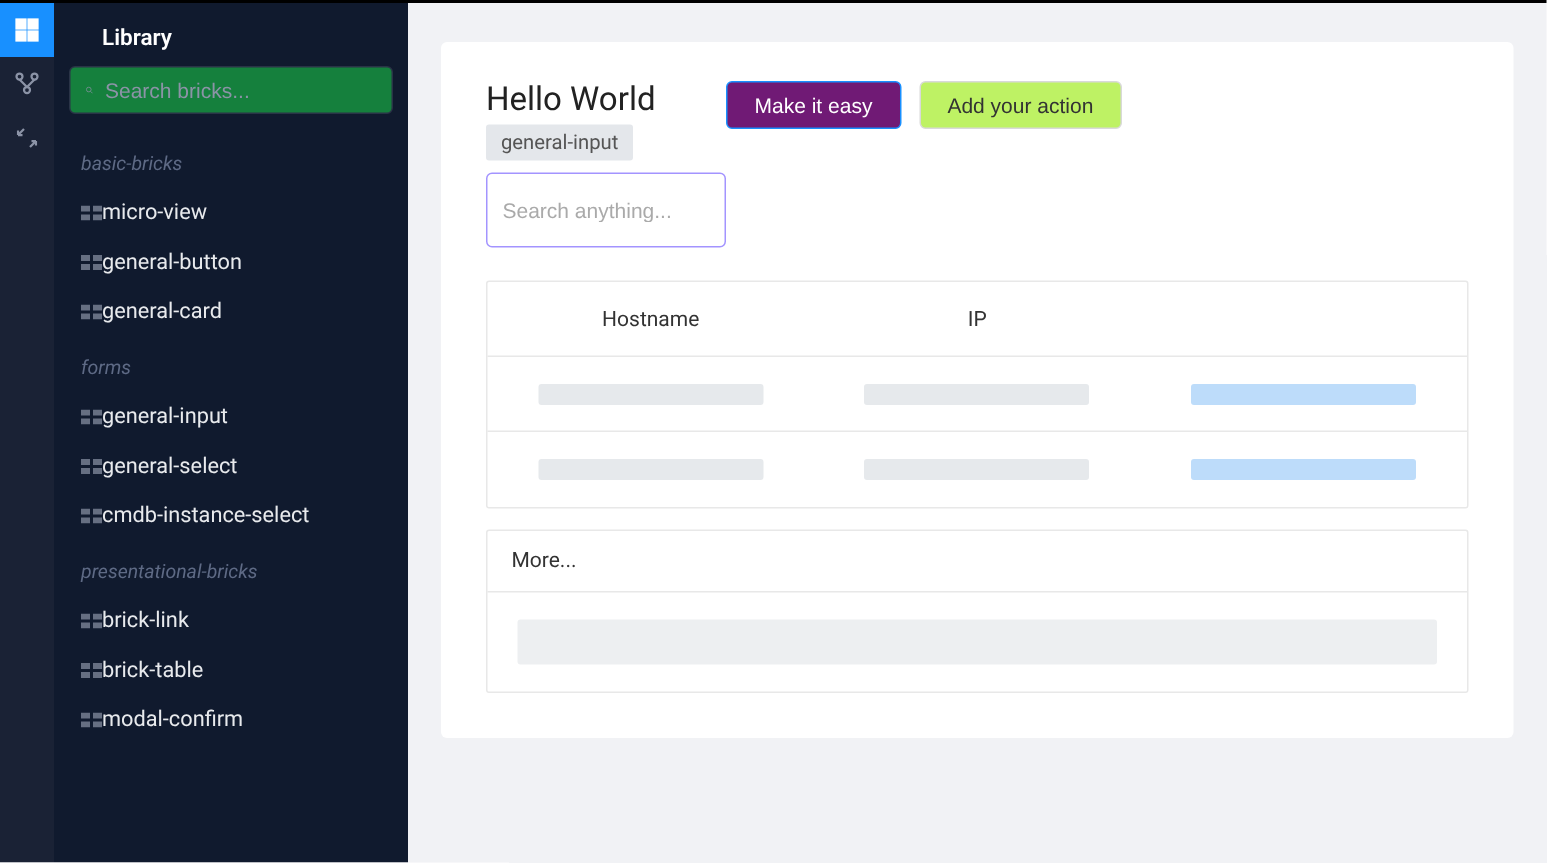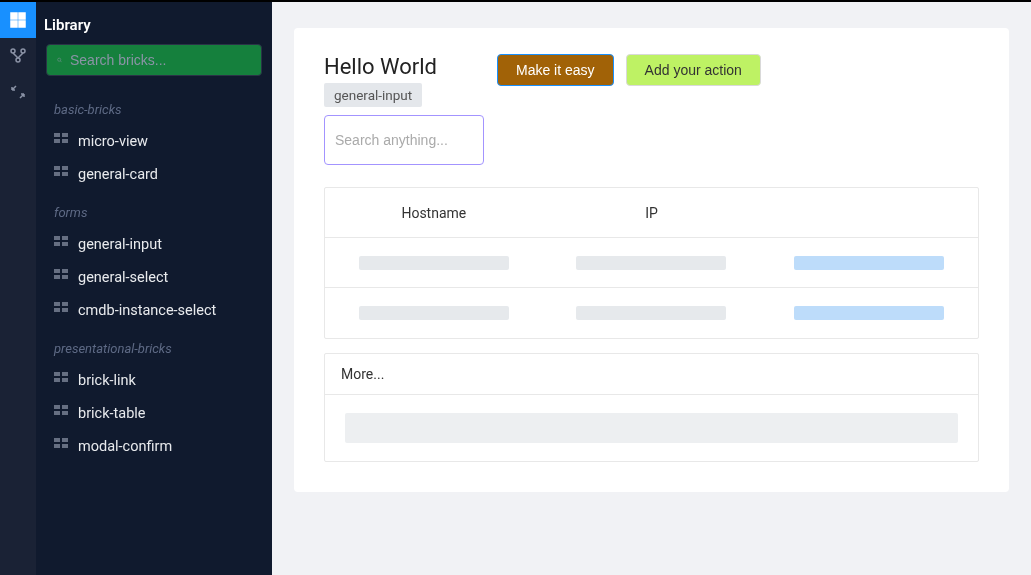--- a/index.html
+++ b/index.html
@@ -34,21 +34,21 @@
       background: #101a2e;
       color: #fff;
       flex-shrink: 0;
       display: flex;
       flex-direction: column;
       padding: 0;
     }
     .sidebar-title {
       font-weight: 600;
       font-size: 15px;
-      padding: 14px 16px 10px 8px;
+      padding: 14px 16px 10px 32px;
       color: #fff;
     }
     .search-wrap {
       padding: 0 10px 12px 10px;
     }
     .search-box {
       background: #15803d;
       border: 1px solid #2a3347;
       border-radius: 4px;
       height: 32px;
@@ -69,24 +69,24 @@
     .search-box input::placeholder { color: #8b93a6; }
 
     .side-group-title {
       color: #5e6a85;
       font-size: 13px;
       padding: 14px 18px 8px 18px;
       font-style: italic;
     }
     .side-item {
       display: flex;
+      align-items: center;
       padding: 8px 18px;
       color: #e8eaed;
       cursor: pointer;
-      gap: 10px;
       font-size: 14.5px;
     }
     .brick-icon {
       width: 14px;
       height: 10px;
       opacity: 0.7;
       flex-shrink: 0;
     }
 
     .main {
@@ -118,24 +118,23 @@
       border-radius: 4px;
       border: 1px solid #d9d9d9;
       background: #bef264;
       font-size: 14px;
       cursor: pointer;
       display: inline-flex;
       align-items: center;
       color: #333;
     }
     .btn.primary {
-      background: #a16207;
+      background: #701a75;
       border-color: #1890ff;
       color: #fff;
-      margin-left: 13px;
     }
 
     .tag {
       display: inline-block;
       background: #e4e7eb;
       color: #555;
       font-size: 13.5px;
       padding: 4px 10px;
       border-radius: 2px;
       margin-top: 4px;
@@ -251,20 +250,29 @@
 
   <div class="side-group-title">basic-bricks</div>
   <div class="side-item">
     <svg class="brick-icon" viewBox="0 0 14 10" fill="#8b93a6">
         <rect x="0" y="0" width="6" height="4"></rect>
         <rect x="8" y="0" width="6" height="4"></rect>
         <rect x="0" y="6" width="6" height="4"></rect>
         <rect x="8" y="6" width="6" height="4"></rect>
       </svg>
     <span>micro-view</span>
+  </div>
+  <div class="side-item">
+    <svg class="brick-icon" viewBox="0 0 14 10" fill="#8b93a6">
+        <rect x="0" y="0" width="6" height="4"></rect>
+        <rect x="8" y="0" width="6" height="4"></rect>
+        <rect x="0" y="6" width="6" height="4"></rect>
+        <rect x="8" y="6" width="6" height="4"></rect>
+      </svg>
+    <span>general-button</span>
   </div>
   <div class="side-item">
     <svg class="brick-icon" viewBox="0 0 14 10" fill="#8b93a6">
         <rect x="0" y="0" width="6" height="4"></rect>
         <rect x="8" y="0" width="6" height="4"></rect>
         <rect x="0" y="6" width="6" height="4"></rect>
         <rect x="8" y="6" width="6" height="4"></rect>
       </svg>
     <span>general-card</span>
   </div>

